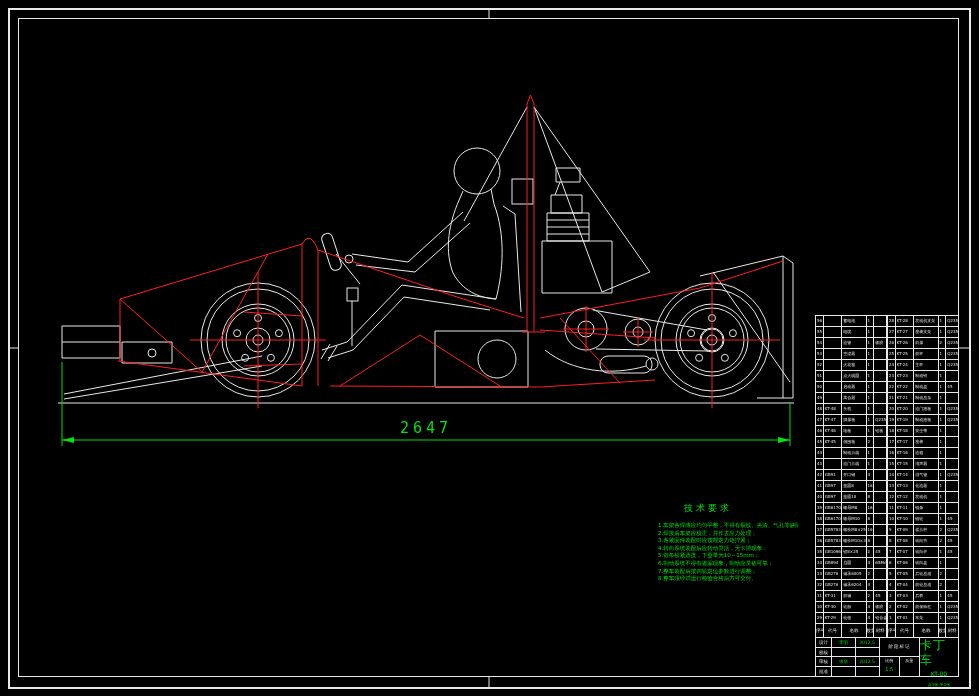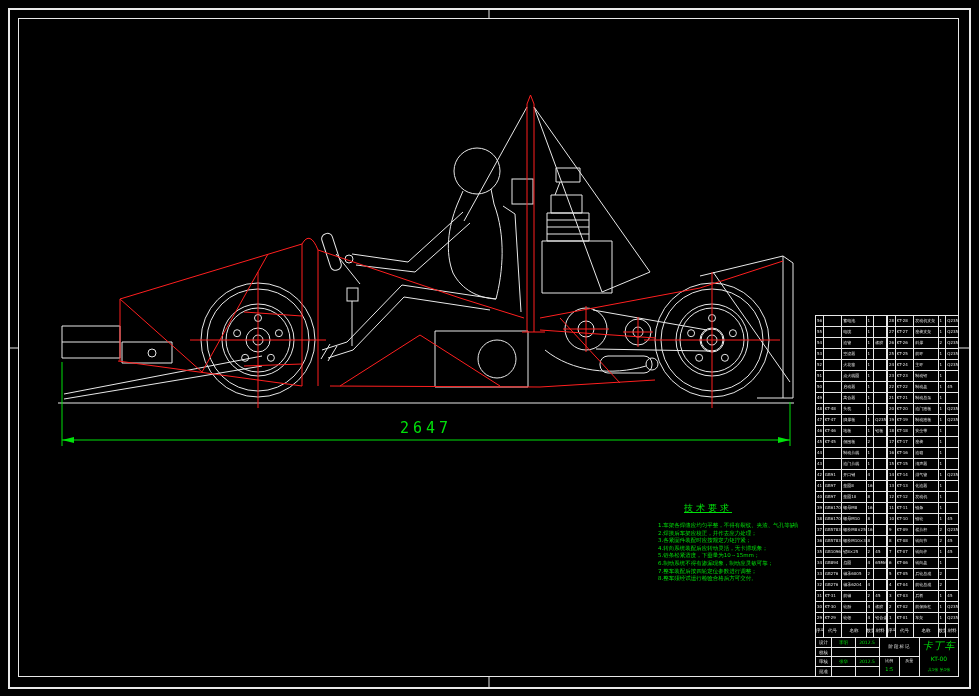--- a/index.html
+++ b/index.html
@@ -22,21 +22,21 @@
   .ln-w { stroke: var(--c-white, #e8e8e8); fill: none; stroke-width: 1; }
   .ln-r { stroke: var(--c-red, #ff1f1f); fill: none; stroke-width: 1; }
   .ln-g { stroke: var(--c-green, #00e00a); fill: none; stroke-width: 1; }
   .fill-g { fill: var(--c-green, #00e00a); stroke: none; }
   .dim-text {
     fill: var(--c-green, #00e00a);
     font-family: "DejaVu Sans Mono", monospace;
     font-size: 15px; letter-spacing: 4px; text-anchor: middle;
   }
   .tech-req { position: absolute; left: 658px; top: 502px; width: 140px; color: var(--c-green, #00e00a); }
-  .tech-title { font-size: 9px; letter-spacing: 3px; margin: 0 0 7px 26px; text-decoration: underline; }
+  .tech-title { font-size: 9px; letter-spacing: 3px; margin: 0 0 7px 26px; }
   .note-line { font-size: 5.5px; line-height: 7.6px; white-space: nowrap; overflow: hidden; }
   .bom-strip { position: absolute; top: 315px; width: 72px; border: 1px solid var(--c-white, #e8e8e8); border-bottom: none; background: #000; }
   #bom-left  { left: 815px; }
   #bom-right { left: 887px; }
   .bom-row { display: flex; height: 11px; border-bottom: 1px solid var(--c-white, #e8e8e8); }
   .bom-row.bom-head { height: 14px; }
   .bom-cell {
     border-right: 1px solid var(--c-white, #e8e8e8);
     font-size: 4px; line-height: 10px; color: #e6e6e6;
     overflow: hidden; white-space: nowrap; padding-left: 1px;
@@ -55,21 +55,21 @@
   .sig-val { width: 24px; font-size: 4.5px; line-height: 9px; color: var(--c-green, #00e00a); text-align: center; border-right: 1px solid var(--c-white, #e8e8e8); }
   .sig-date { width: 22px; font-size: 4.5px; line-height: 9px; color: var(--c-green, #00e00a); text-align: center; }
   .tb-mid { width: 40px; border-right: 1px solid var(--c-white, #e8e8e8); display: flex; flex-direction: column; }
   .tb-mid-top { height: 19px; border-bottom: 1px solid var(--c-white, #e8e8e8); font-size: 4.5px; color: #e6e6e6; text-align: center; line-height: 18px; letter-spacing: 1px; }
   .tb-mid-bot { display: flex; height: 19px; }
   .tb-sc { width: 20px; border-right: 1px solid var(--c-white, #e8e8e8); text-align: center; }
   .tb-sc:last-child { border-right: none; }
   .tb-sc .lbl { display: block; font-size: 4px; color: #e6e6e6; line-height: 8px; }
   .tb-sc .val { display: block; font-size: 5px; color: var(--c-green, #00e00a); line-height: 9px; }
   .tb-right { flex: 1; display: flex; flex-direction: column; align-items: center; }
-  .tb-title { font-size: 10px; color: var(--c-green, #00e00a); line-height: 15px; letter-spacing: 1px; font-style: italic; }
+  .tb-title { font-size: 12px; color: var(--c-green, #00e00a); line-height: 15px; letter-spacing: 1px; }
   .tb-no { font-size: 6px; color: var(--c-green, #00e00a); line-height: 12px; }
   .tb-sheet { font-size: 4px; color: var(--c-green, #00e00a); line-height: 10px; }
 </style>
 </head>
 <body>
 
 <div class="frame-outer"></div>
 <div class="frame-inner"></div>
 
 <svg id="svg-root" width="979" height="696" viewBox="0 0 979 696">

